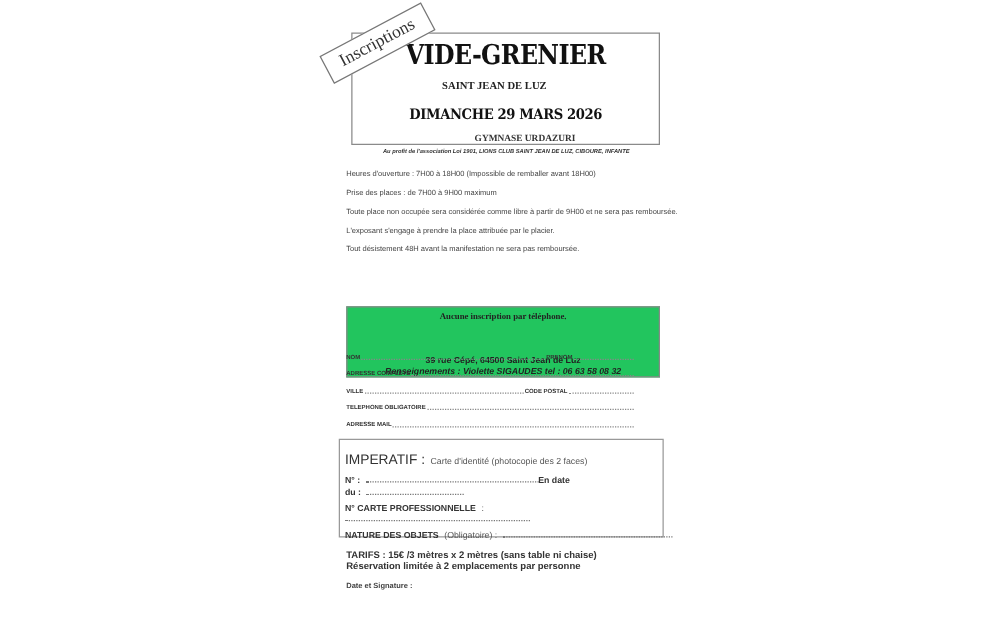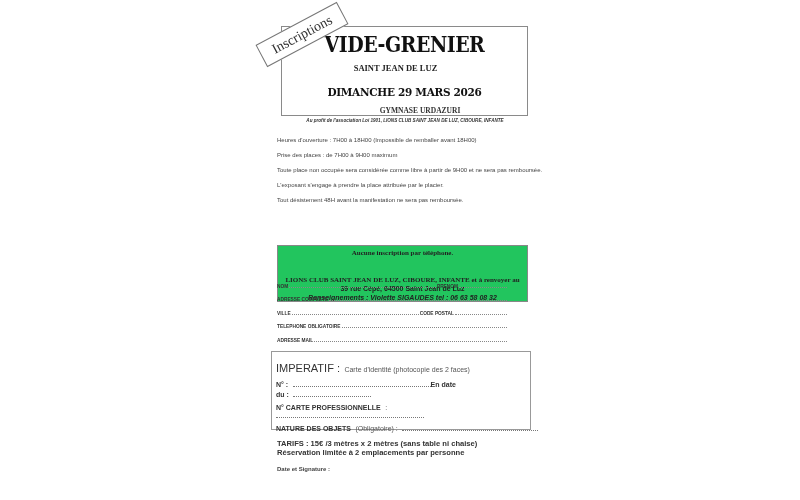--- a/index.html
+++ b/index.html
@@ -101,21 +101,20 @@
 </div>
 
 <div class="abs info" style="top:137px;">Heures d'ouverture : 7H00 à 18H00 (Impossible de remballer avant 18H00)</div>
 <div class="abs info" style="top:152px;">Prise des places : de 7H00 à 9H00 maximum</div>
 <div class="abs info" style="top:167px;">Toute place non occupée sera considérée comme libre à partir de 9H00 et ne sera pas remboursée.</div>
 <div class="abs info" style="top:182px;">L'exposant s'engage à prendre la place attribuée par le placier.</div>
 <div class="abs info" style="top:197px;">Tout désistement 48H avant la manifestation ne sera pas remboursée.</div>
 
 <div class="abs phone-box">
   <div class="pb-line pb-serif" style="top:3px;">Aucune inscription par téléphone.</div>
-  <div class="pb-line pb-serif" style="top:30px;">LIONS CLUB SAINT JEAN DE LUZ, CIBOURE, INFANTE et à renvoyer au</div>
   <div class="pb-line pb-sans" style="top:39px;">39 rue Cépé, 64500 Saint Jean de Luz</div>
   <div class="pb-line pb-sans pb-italic" style="top:48px;">Renseignements : Violette SIGAUDES tel : 06 63 58 08 32</div>
 </div>
 
 <div class="abs field" style="top:281px;">
   <span>NOM</span>
   <span class="dots"></span>
   <span class="sub">PRENOM</span>
   <span class="dots" style="flex:0 0 48px;"></span>
 </div>

